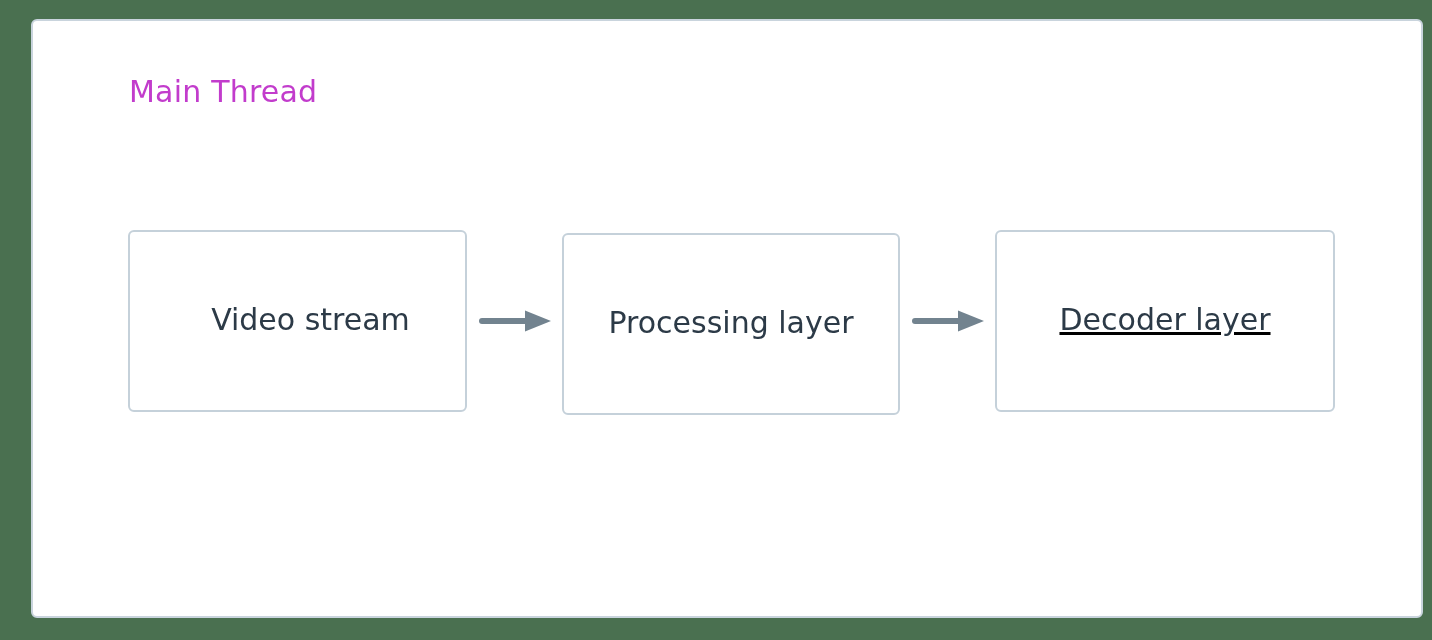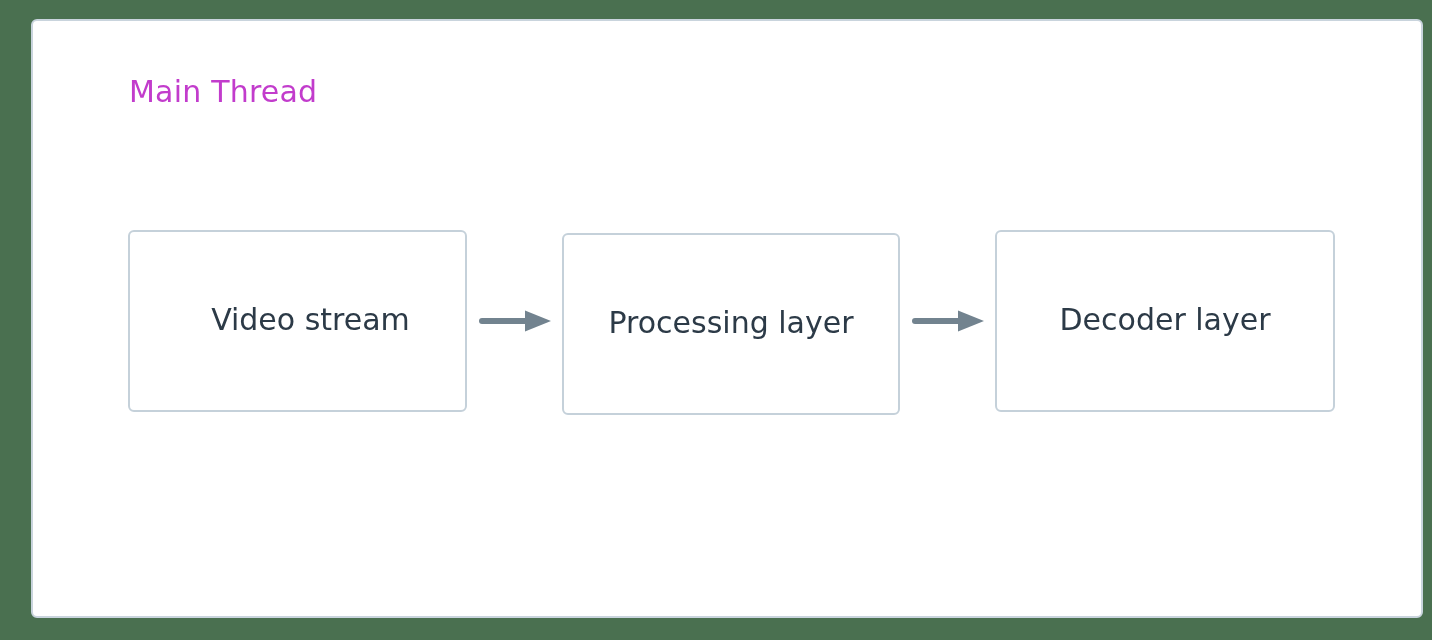--- a/index.html
+++ b/index.html
@@ -65,21 +65,21 @@
     border: 2px solid #c5d1da;
     border-radius: 6px;
     display: flex;
     align-items: center;
     justify-content: center;
     flex: 0 0 auto;
   }
 
   .node-box.node-1 { width: 339px; padding-left: 26px; }
   .node-box.node-2 { width: 338px; margin-top: 6px; }
-  .node-box.node-3 { width: 340px; }
+  .node-box.node-3 { width: 340px; text-decoration: underline; }
 
   .node-label {
     font-size: 30px;
     line-height: 1;
     color: #2c3a47;
     white-space: nowrap;
     padding-bottom: 2px;
   }
 
   

